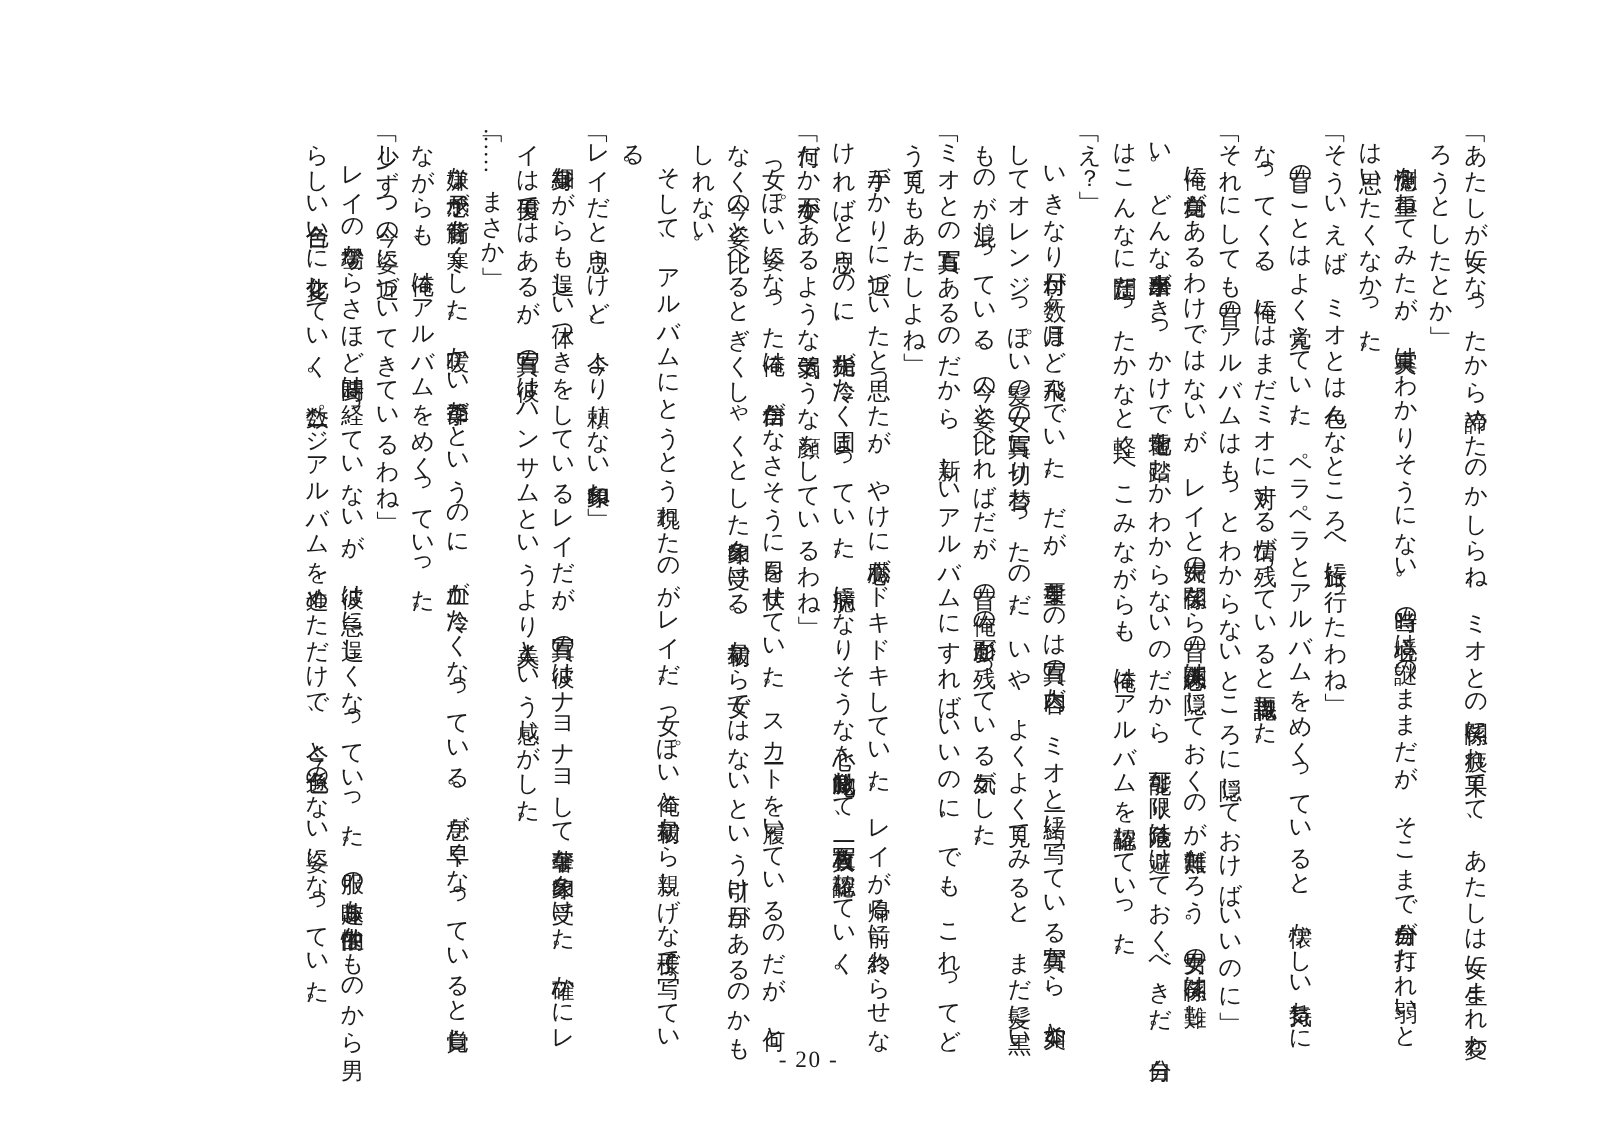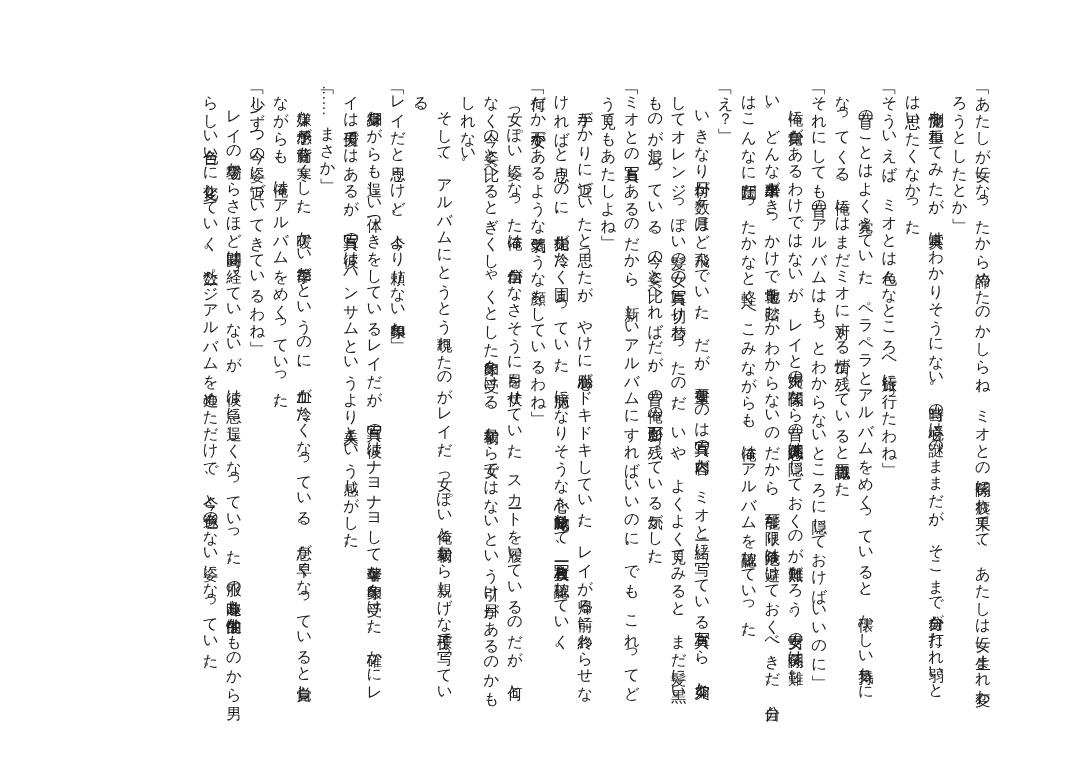--- a/index.html
+++ b/index.html
@@ -69,13 +69,14 @@
       <p class="dialogue">「何だか不安があるような気弱そうな顔をしているわね」</p>
       <p>女っぽい姿になった俺は、自信がなさそうに目を伏せていた。スカートを履いているのだが、何となく今の姿と比べるとぎくしゃくとした印象を受ける。最初から女ではないという引け目があるのかもしれない。</p>
       <p>そして、アルバムにとうとう現れたのがレイだ。女っぽい俺と最初から親しげな様子で写っている。</p>
       <p class="dialogue">「レイだと思うけど、今より頼りない印象ね」</p>
       <p>細身ながらも逞しい体つきをしているレイだが、写真の彼はナヨナヨして華奢な印象を受けた。確かにレイは優男ではあるが、写真の彼はハンサムというより美人という感じがした。</p>
       <p class="dialogue">「……まさか」</p>
       <p>嫌な予感が背筋を寒くした。暖かい季節だというのに、血が冷たくなっている。息が早くなっていると自覚しながらも、俺はアルバムをめくっていった。</p>
       <p class="dialogue">「少しずつ今の姿に近づいてきているわね」</p>
       <p>レイの登場からさほど時間は経っていないが、彼は急に逞しくなっていった。服の趣味も中性的なものから男らしい色合いに変化していく。数ページアルバムを進めただけで、今と遜色のない姿になっていた。</p>
     </div>
+  <div class="page-number">- 20 -</div>
 </div>
 
 </body></html>

